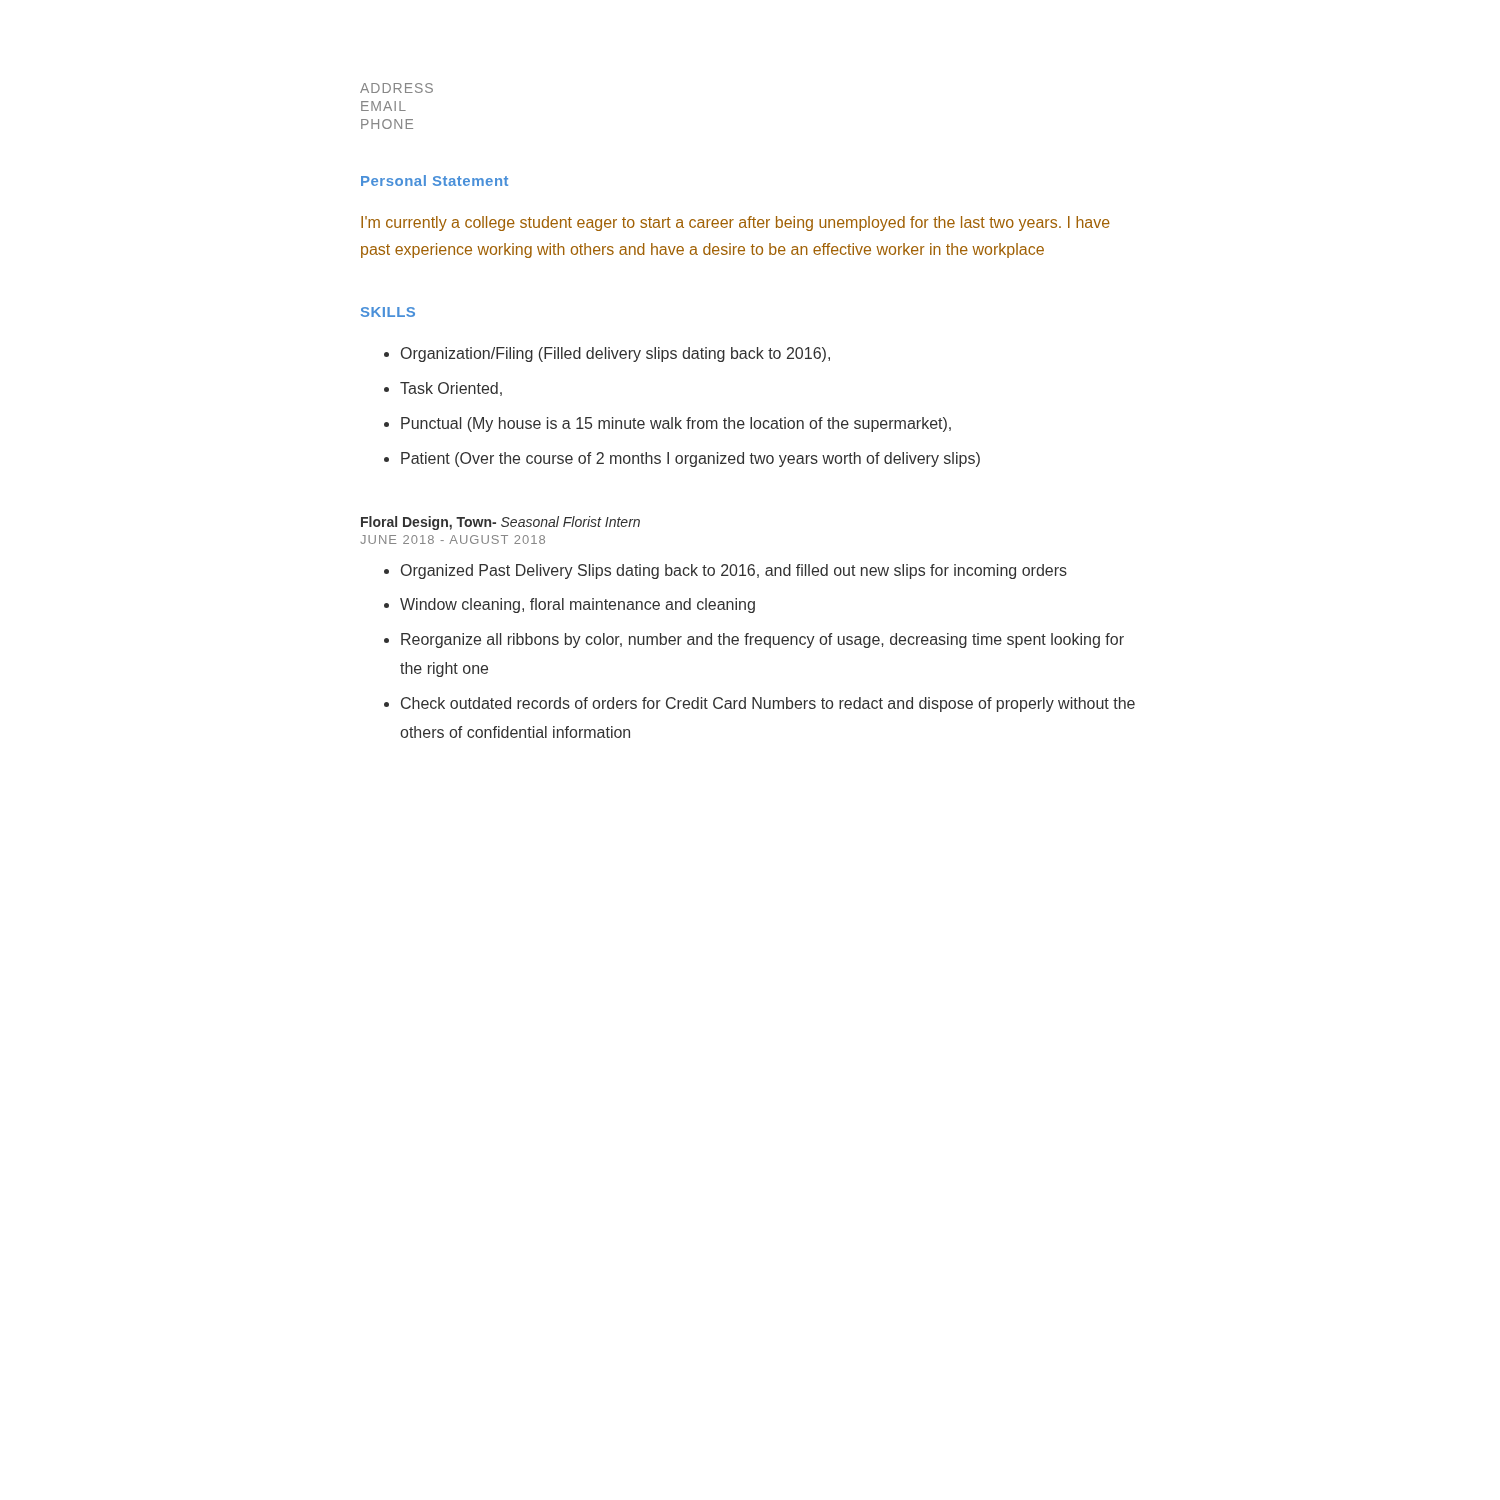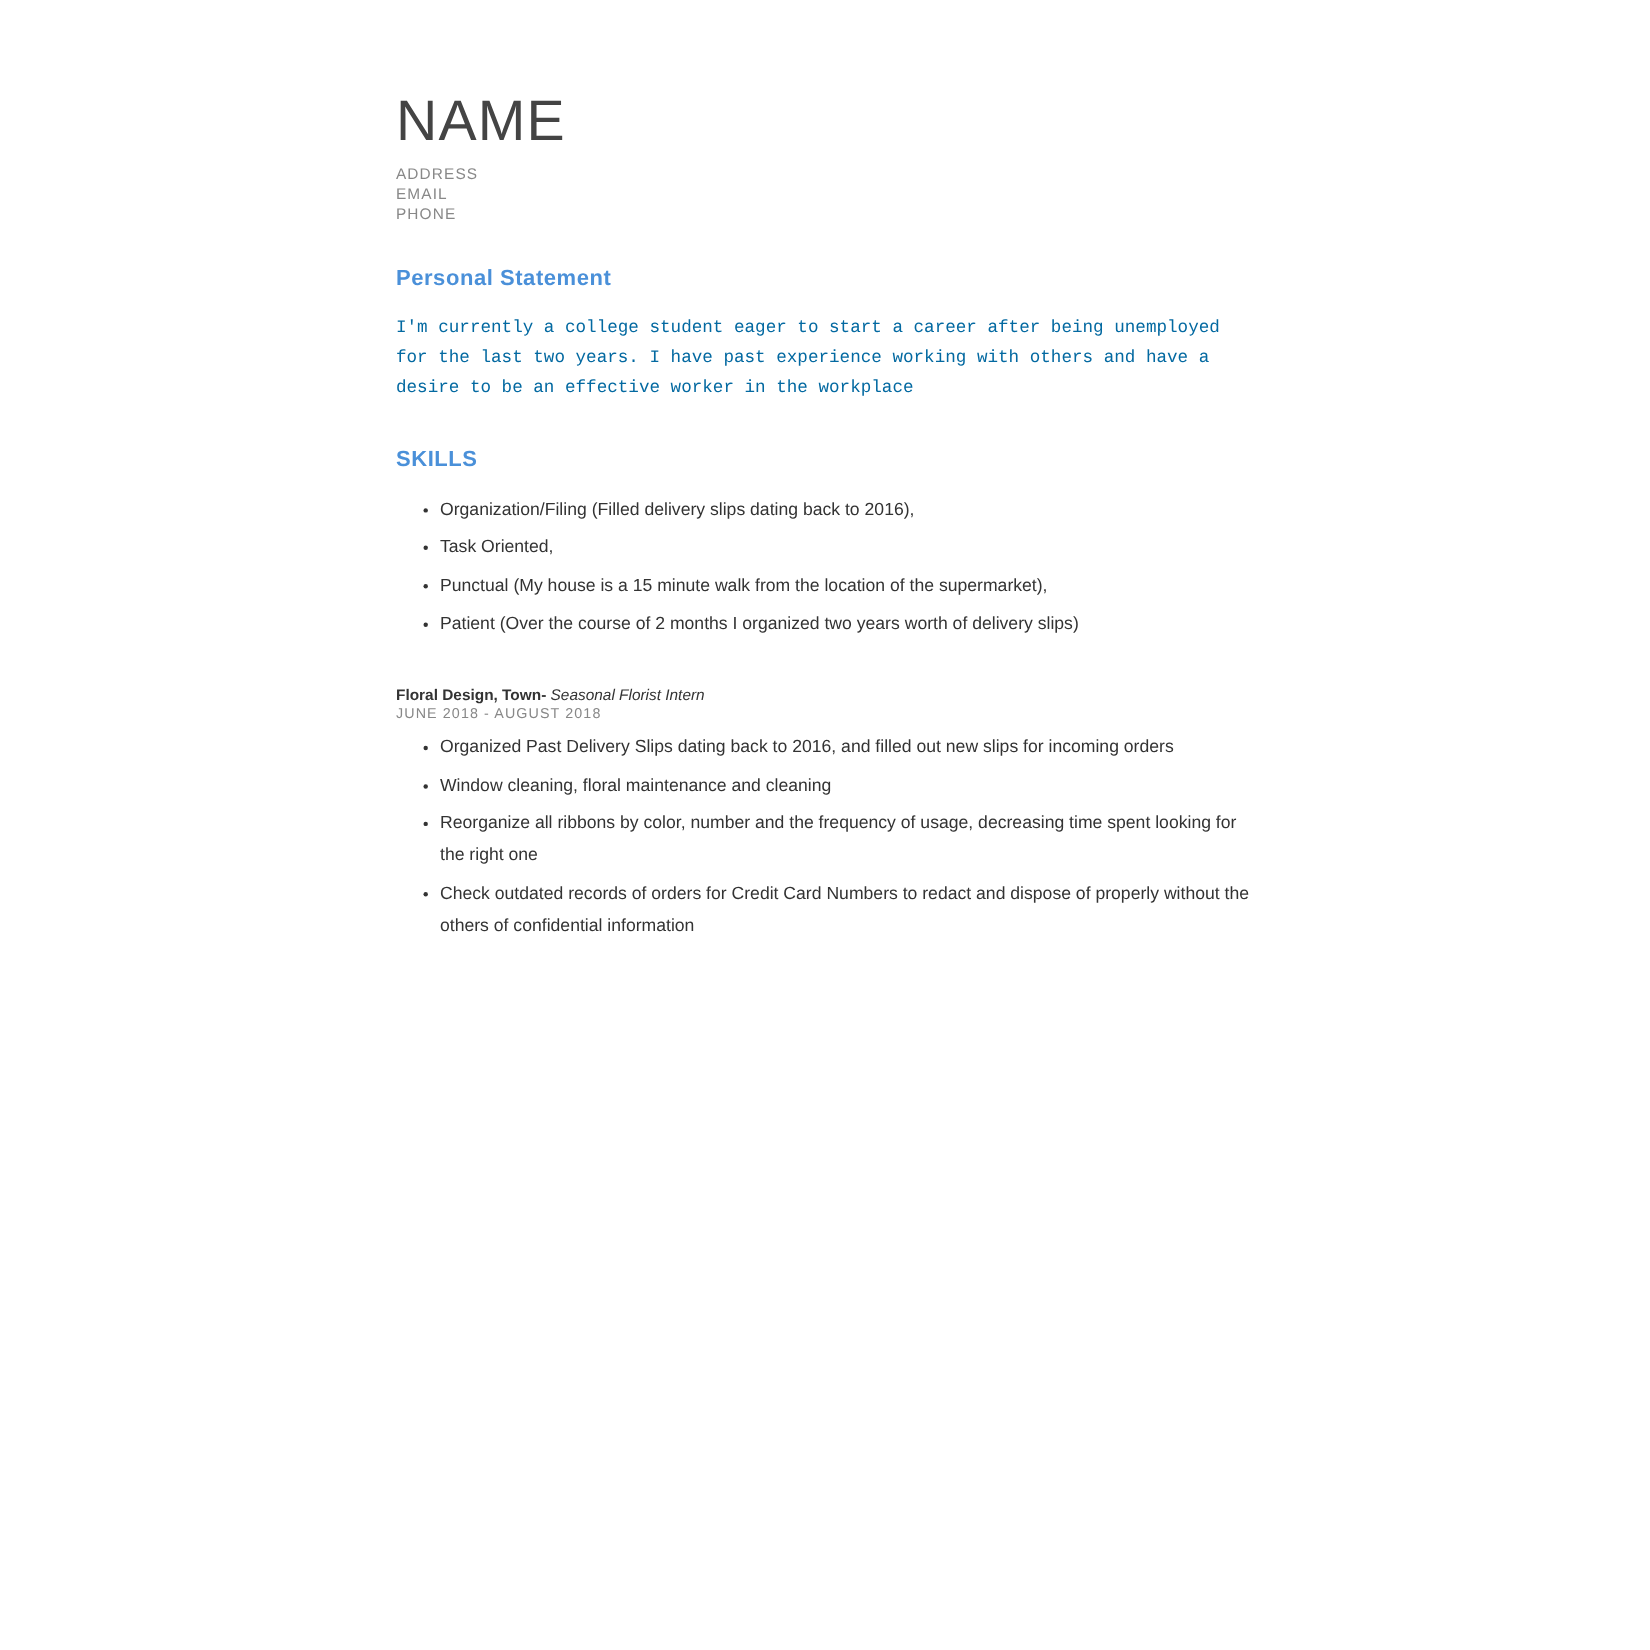--- a/index.html
+++ b/index.html
@@ -45,32 +45,31 @@
       color: #888888;
       letter-spacing: 1px;
       text-transform: uppercase;
     }
 
     .section {
       margin-bottom: 40px;
     }
 
     .section-title {
-      font-size: 20px;
+      font-size: 15px;
       font-weight: 700;
       color: #4a90d9;
       margin-bottom: 20px;
       letter-spacing: 0.5px;
     }
 
     .section-body {
       font-size: 16px;
       line-height: 1.7;
-      color: #0369a1;
-      font-family: Liberation Mono, monospace;
+      color: #a16207;
     }
 
     .bullet-list {
       list-style: disc;
       padding-left: 40px;
       font-size: 16px;
       line-height: 1.8;
       color: #333333;
     }
 
@@ -102,21 +101,20 @@
       text-transform: uppercase;
       margin-bottom: 10px;
     }
   </style>
 </head>
 <body>
 
 <div class="page">
 
   <div class="header-section">
-    <h1 class="name-title">NAME</h1>
     <div class="contact-info">
       <span class="contact-item">ADDRESS</span>
       <span class="contact-item">EMAIL</span>
       <span class="contact-item">PHONE</span>
     </div>
   </div>
 
   <div class="section">
     <h2 class="section-title">Personal Statement</h2>
     <p class="section-body">I'm currently a college student eager to start a career after being unemployed for the last two years. I have past experience working with others and have a desire to be an effective worker in the workplace</p>

